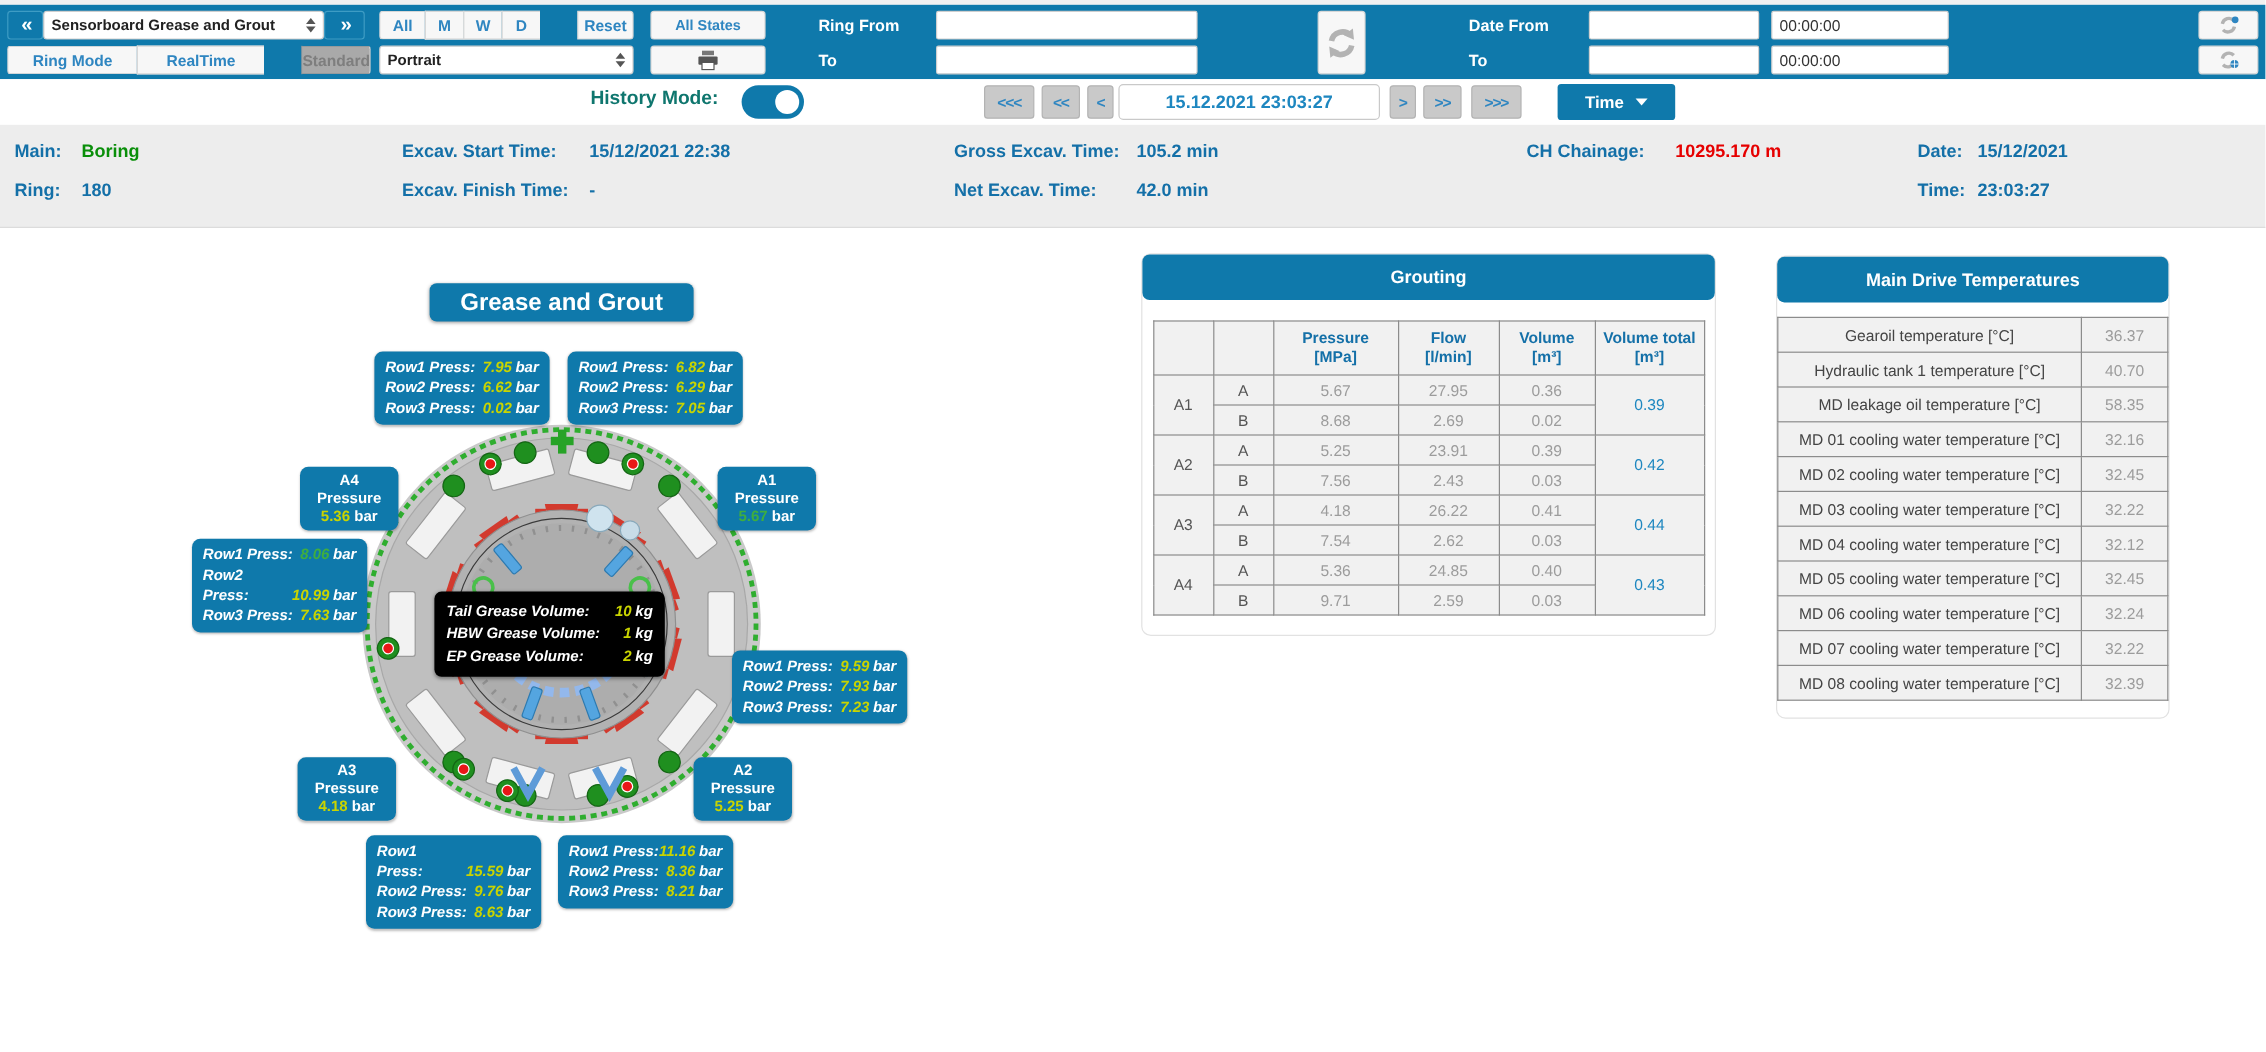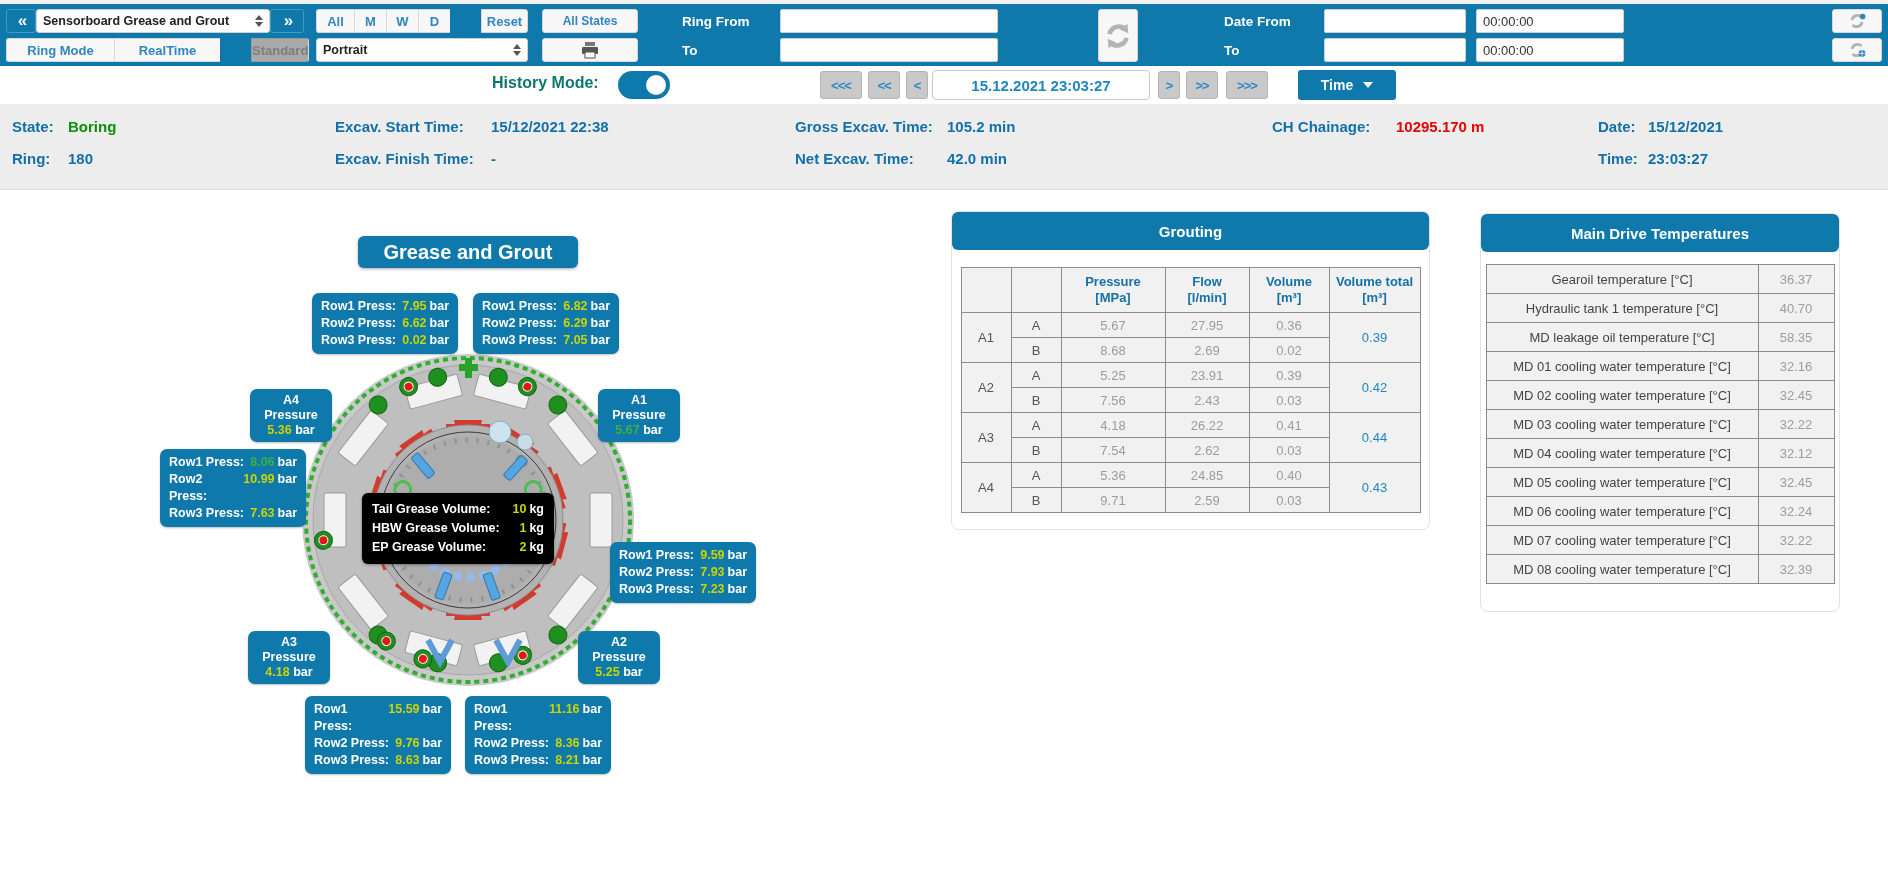--- a/index.html
+++ b/index.html
@@ -54,21 +54,21 @@
   .val-red { color:#e60000 !important;margin-left:12px; }
 
   
   .content { position:absolute; left:0; top:190px; width:1888px; height:687px; }
   .gg-title { position:absolute; left:358px; top:46px; width:220px; height:32px; background:#0f79ab; border-radius:6px;
               color:#fff; font-size:20px; font-weight:bold; display:flex; align-items:center; justify-content:center;
               box-shadow:0 1px 3px rgba(0,0,0,.35); }
   .tbm { position:absolute; left:300px; top:162px; width:336px; height:336px; }
 
   .rbox { position:absolute; background:#0f79ab; border-radius:7px; padding:5px 9px; width:146px; box-shadow:0 1px 2px rgba(0,0,0,.25); }
-  .rbox .r { display:flex; justify-content:space-between; align-items:flex-start; line-height:17px; font-size:12.5px; font-weight:bold; color:#fff; }
+  .rbox .r { display:flex; justify-content:space-between; align-items:flex-end; line-height:17px; font-size:12.5px; font-weight:bold; color:#fff;font-style:italic; }
   .rbox .v { color:#c9d400; text-align:right; }
   .rbox .u { color:#fff; margin-left:3px; font-weight:bold; }
   .abox { position:absolute; background:#0f79ab; border-radius:7px; padding:4px 6px; width:82px; text-align:center;
           font-size:12.5px; font-weight:bold; color:#fff; line-height:15px; box-shadow:0 1px 2px rgba(0,0,0,.25); }
   .abox .v { color:#c9d400; }
   .gbox { position:absolute; left:362px; top:303px; width:192px; background:#000000; border-radius:6px; padding:7px 10px; z-index:5;
           box-shadow:0 1px 3px rgba(0,0,0,.35); }
   .gbox .r { display:flex; justify-content:space-between; line-height:19px; font-size:12.5px; font-weight:bold; color:#fff; }
 
   
@@ -188,21 +188,21 @@
   <div class="nav" style="left:1158px;width:22px">&gt;</div>
   <div class="nav" style="left:1186px;width:32px">&gt;&gt;</div>
   <div class="nav" style="left:1226px;width:42px">&gt;&gt;&gt;</div>
   <div class="tsel">
     <span>Time</span>
       <i></i>
   </div>
 </div>
 
 <div class="statusbar">
-  <div class="sb" style="left:12px;top:14px"><span class="lab" style="width:56px">State:</span><span class="val val-green">Boring</span></div>
+  <div class="sb" style="left:12px;top:14px"><span class="lab" style="width:56px">Main:</span><span class="val val-green">Boring</span></div>
   <div class="sb" style="left:12px;top:46px"><span class="lab" style="width:56px">Ring:</span><span class="val">180</span></div>
   <div class="sb" style="left:335px;top:14px"><span class="lab" style="width:156px">Excav. Start Time:</span><span class="val">15/12/2021 22:38</span></div>
   <div class="sb" style="left:335px;top:46px"><span class="lab" style="width:156px">Excav. Finish Time:</span><span class="val">-</span></div>
   <div class="sb" style="left:795px;top:14px"><span class="lab" style="width:152px">Gross Excav. Time:</span><span class="val">105.2 min</span></div>
   <div class="sb" style="left:795px;top:46px"><span class="lab" style="width:152px">Net Excav. Time:</span><span class="val">42.0 min</span></div>
   <div class="sb" style="left:1272px;top:14px"><span class="lab" style="width:112px">CH Chainage:</span><span class="val val-red">10295.170 m</span></div>
   <div class="sb" style="left:1598px;top:14px"><span class="lab" style="width:50px">Date:</span><span class="val">15/12/2021</span></div>
   <div class="sb" style="left:1598px;top:46px"><span class="lab" style="width:50px">Time:</span><span class="val">23:03:27</span></div>
 </div>
 
@@ -484,21 +484,21 @@
         <td class="sub">B</td>
         <td>9.71</td>
             <td>2.59</td>
             <td>0.03</td>
       </tr>
     </tbody>
       </table>
   </div>
 
 
-  <div class="panel" style="left:1480px;top:23px;width:360px;padding-bottom:27px">
+  <div class="panel" style="left:1480px;top:23px;width:328px;padding-bottom:14px">
     <div class="phead">Main Drive Temperatures</div>
     <table class="mtable">
       <tbody>
           <tr>
             <td class="lab" style="width:272px">Gearoil temperature [°C]</td>
             <td style="width:76px">36.37</td>
           </tr>
       <tr>
             <td class="lab">Hydraulic tank 1 temperature [°C]</td>
             <td>40.70</td>

